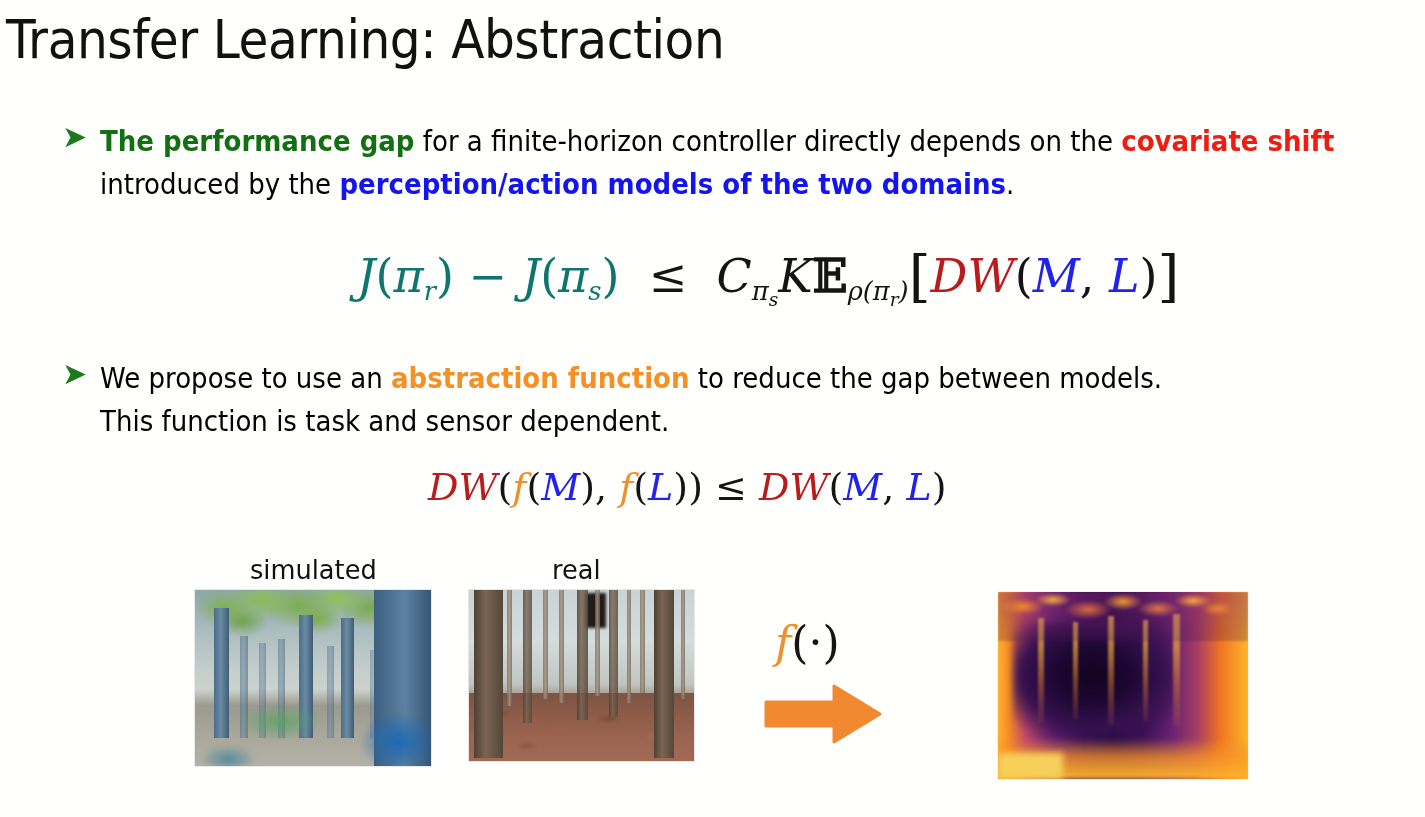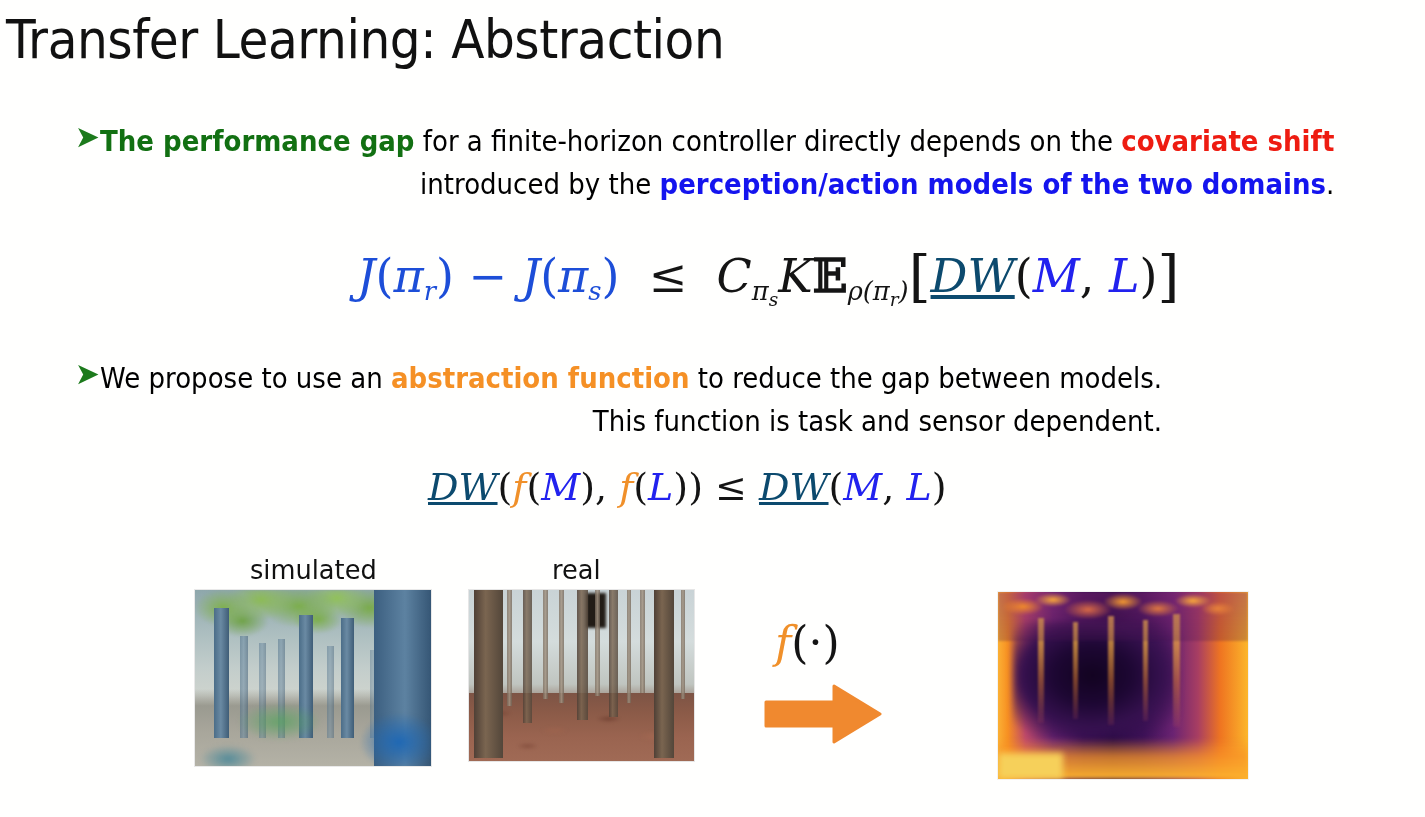--- a/index.html
+++ b/index.html
@@ -12,21 +12,20 @@
     height: 817px;
     position: relative;
     overflow: hidden;
     font-family: "Liberation Sans", sans-serif;
     color: #000000;
   }
   .slide {
     position: absolute;
     inset: 0;
     background: #fffffe;
-    text-align: right;
   }
 
   
   .slide-title {
     position: absolute;
     left: 6px;
     top: 8px;
     font-size: 54px;
     font-weight: 400;
     letter-spacing: -0.5px;
@@ -67,22 +66,22 @@
 
   
   .equation {
     position: absolute;
     font-family: "DejaVu Serif", serif;
     font-style: italic;
     white-space: nowrap;
   }
   .eq1 { left: 357px; top: 240px; font-size: 46px; }
   .eq2 { left: 428px; top: 465px; font-size: 38px; }
-  .eq-green { color: #1d4ed8; }
-  .eq-red   { color: #0c4a6e; text-decoration: underline; }
+  .eq-green { color: #0f766e; }
+  .eq-red   { color: #b91c1c; }
   .eq-blue  { color: #2222ee; }
   .eq-orange{ color: #f0902a; }
   .eq-black { color: #141414; }
   .up { font-style: normal; }
   sub.ssub {
     font-size: 0.56em;
     font-style: italic;
     vertical-align: -0.30em;
     letter-spacing: 0;
   }

